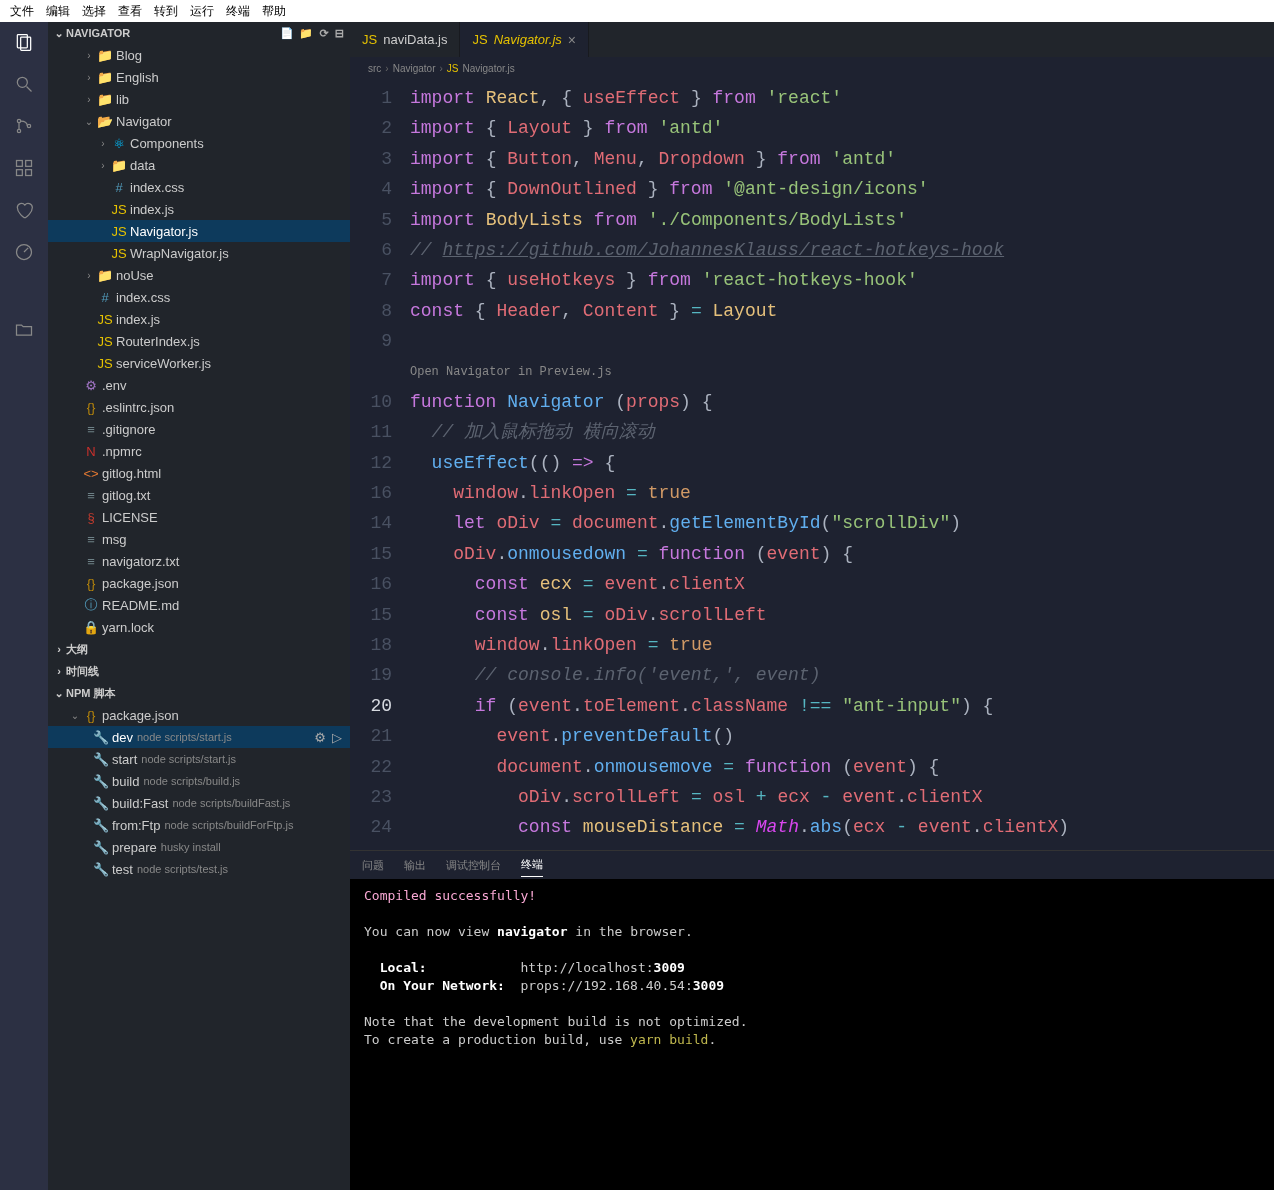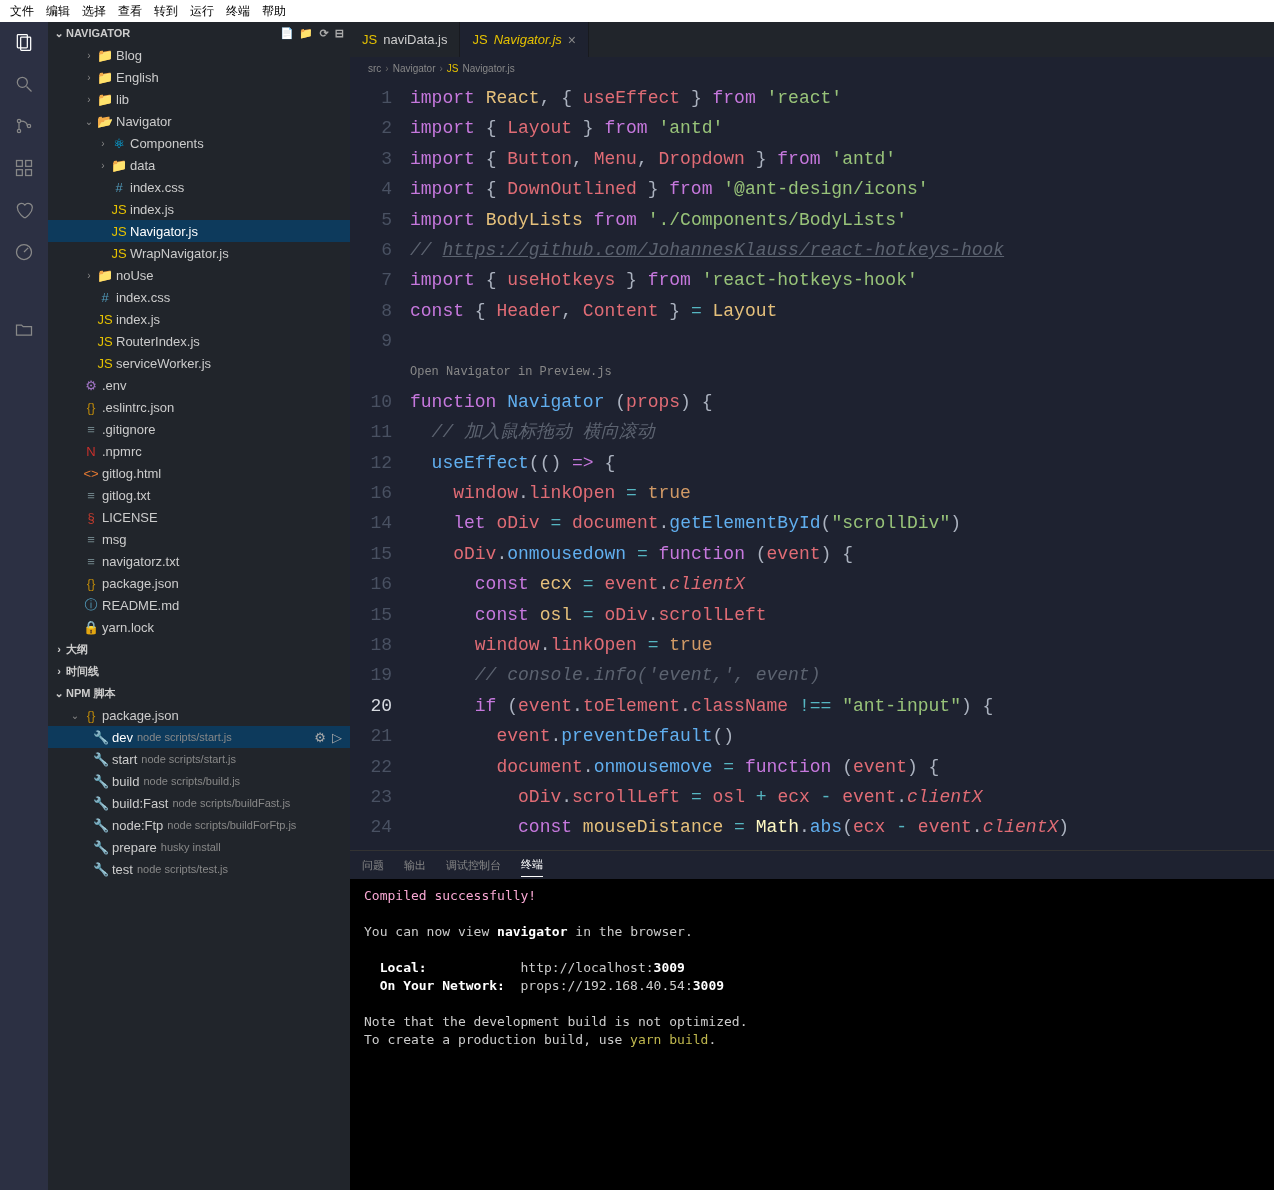--- a/index.html
+++ b/index.html
@@ -55,25 +55,25 @@
 .gutter .ln.current { color: #d7dae0; }
 .code { flex: 1; padding-top: 4px; white-space: pre; color: #d7dae0; overflow: hidden; }
 .code .line { height: 30.4px; }
 .kw { color: #c678dd; }
 .fn { color: #61afef; }
 .str { color: #98c379; }
 .cm { color: #5c6370; font-style: italic; }
 .cm-link { text-decoration: underline; }
 .va { color: #e06c75; }
 .co { color: #e5c07b; }
-.pr { color: #e06c75; font-style: italic; }
+.pr { color: #e06c75; }
 .num { color: #d19a66; }
 .op { color: #56b6c2; }
 .pn { color: #abb2bf; }
-.cls { color: #fef9c3; }
+.cls { color: #d946ef; font-style: italic; }
 .codelens { color: #888; font-size: 12px; height: 30.4px; display: flex; align-items: center; }
 .panel { height: 340px; background: #000000; color: #ccc; display: flex; flex-direction: column; border-top: 1px solid #333; }
 .panel-tabs { height: 28px; display: flex; align-items: center; padding-left: 12px; gap: 20px; font-size: 11px; color: #888; background: #1e2230; }
 .panel-tabs span { cursor: pointer; padding: 4px 0; }
 .panel-tabs span.active { color: #fff; border-bottom: 1px solid #fff; }
 .terminal { flex: 1; padding: 8px 14px; font-family: "Consolas", monospace; font-size: 13px; line-height: 18px; white-space: pre; overflow: hidden; }
 .term-green { color: #f9a8d4; }
 .term-bold { font-weight: bold; color: #fff; }
 .term-yellow { color: #c0b84e; }
 svg { width: 20px; height: 20px; stroke: currentColor; fill: none; stroke-width: 1.5; }
@@ -360,21 +360,21 @@
         </div>
         <div class="tree-row">
           <span class="indent" style="width:44px"></span>
           <span class="ficon wrench">🔧</span>
           <span>build:Fast</span>
           <span class="npm-script-desc">node scripts/buildFast.js</span>
         </div>
         <div class="tree-row">
           <span class="indent" style="width:44px"></span>
           <span class="ficon wrench">🔧</span>
-          <span>node:Ftp</span>
+          <span>from:Ftp</span>
           <span class="npm-script-desc">node scripts/buildForFtp.js</span>
         </div>
         <div class="tree-row">
           <span class="indent" style="width:44px"></span>
           <span class="ficon wrench">🔧</span>
           <span>prepare</span>
           <span class="npm-script-desc">husky install</span>
         </div>
         <div class="tree-row">
           <span class="indent" style="width:44px"></span>

